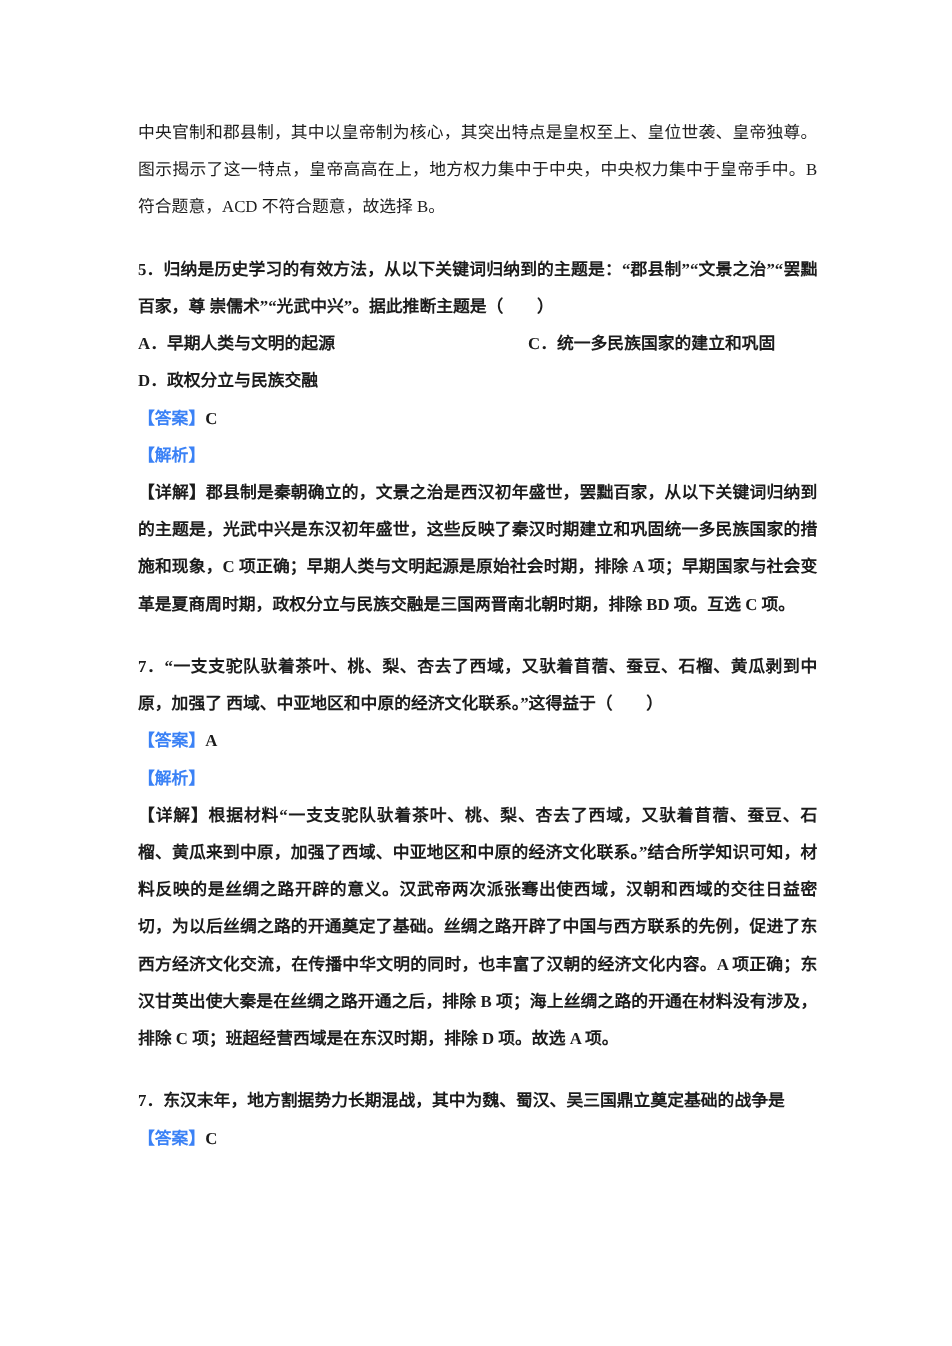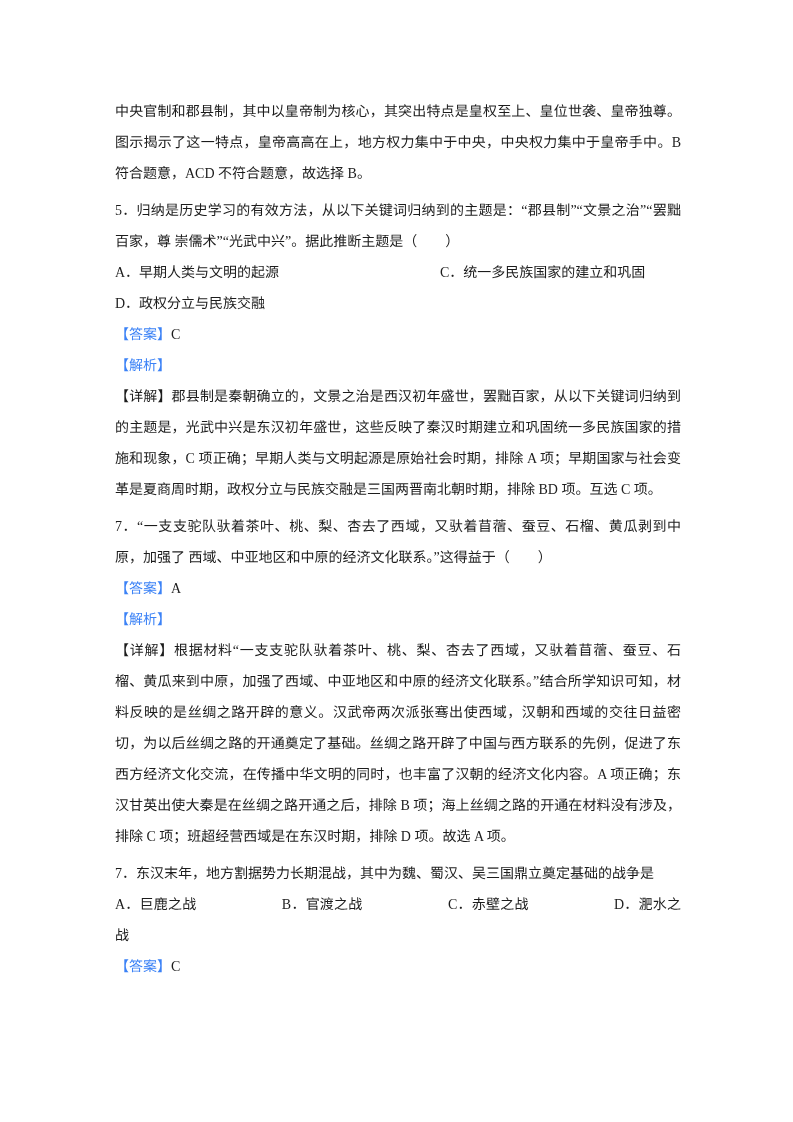--- a/index.html
+++ b/index.html
@@ -13,21 +13,21 @@
     font-family: "Liberation Serif", "DejaVu Serif", serif;
     font-size: 14px;
   }
   .content { padding: 96px 112px 0 115px; }
   .para {
     margin: 0;
     line-height: 31px;
     text-align: justify;
     word-break: break-word;
   }
-  .question { margin-top: 6px; }
+  .question { margin-top: 21px; font-weight: bold; }
   .opt-grid {
     display: grid;
     grid-template-columns: 325px 1fr;
     line-height: 31px;
   }
   .opt { display: block; }
   .label-blue { color: #3b82f6; }
   .answer-line, .analysis-line { text-align: left; }
 </style>
 </head>
@@ -52,18 +52,17 @@
 
     <section class="question">
       <p class="para">7．“一支支驼队驮着茶叶、桃、梨、杏去了西域，又驮着苜蓿、蚕豆、石榴、黄瓜剥到中原，加强了 西域、中亚地区和中原的经济文化联系。”这得益于（　　）</p>
       <p class="para answer-line"><span class="label-blue">【答案】</span><span>A</span></p>
       <p class="para analysis-line"><span class="label-blue">【解析】</span></p>
       <p class="para">【详解】根据材料“一支支驼队驮着茶叶、桃、梨、杏去了西域，又驮着苜蓿、蚕豆、石榴、黄瓜来到中原，加强了西域、中亚地区和中原的经济文化联系。”结合所学知识可知，材料反映的是丝绸之路开辟的意义。汉武帝两次派张骞出使西域，汉朝和西域的交往日益密切，为以后丝绸之路的开通奠定了基础。丝绸之路开辟了中国与西方联系的先例，促进了东西方经济文化交流，在传播中华文明的同时，也丰富了汉朝的经济文化内容。A 项正确；东汉甘英出使大秦是在丝绸之路开通之后，排除 B 项；海上丝绸之路的开通在材料没有涉及，排除 C 项；班超经营西域是在东汉时期，排除 D 项。故选 A 项。</p>
     </section>
 
     <section class="question">
       <p class="para">7．东汉末年，地方割据势力长期混战，其中为魏、蜀汉、吴三国鼎立奠定基础的战争是</p>
-      <p class="para">A．巨鹿之战　　　　　　B．官渡之战　　　　　　C．赤壁之战　　　　　　D．淝水之战</p>
       <p class="para answer-line"><span class="label-blue">【答案】</span><span>C</span></p>
     </section>
 
   </div>
 </div>
 
 </body></html>

